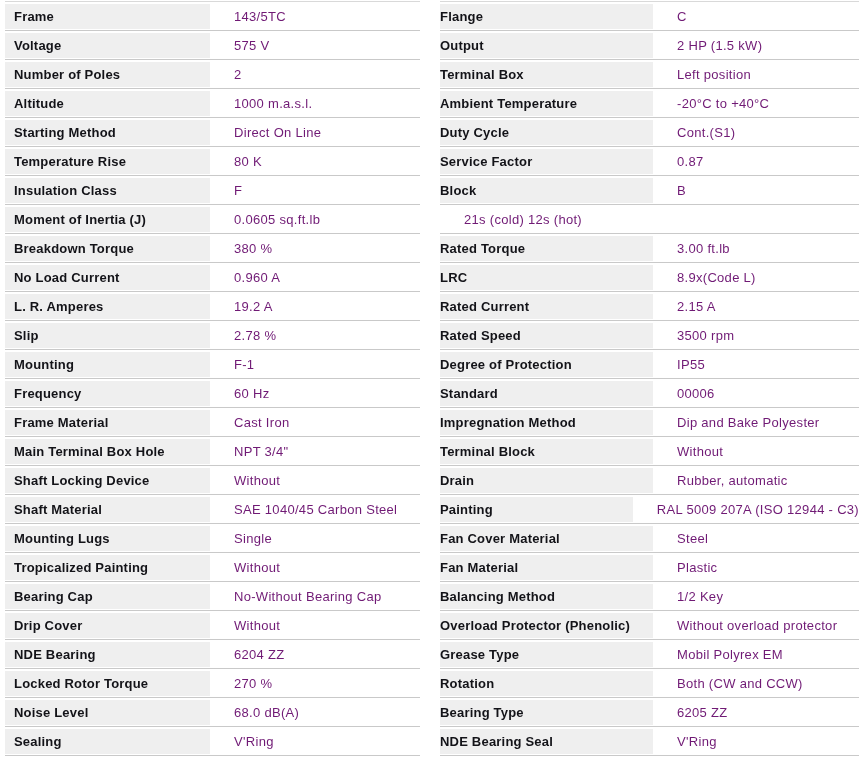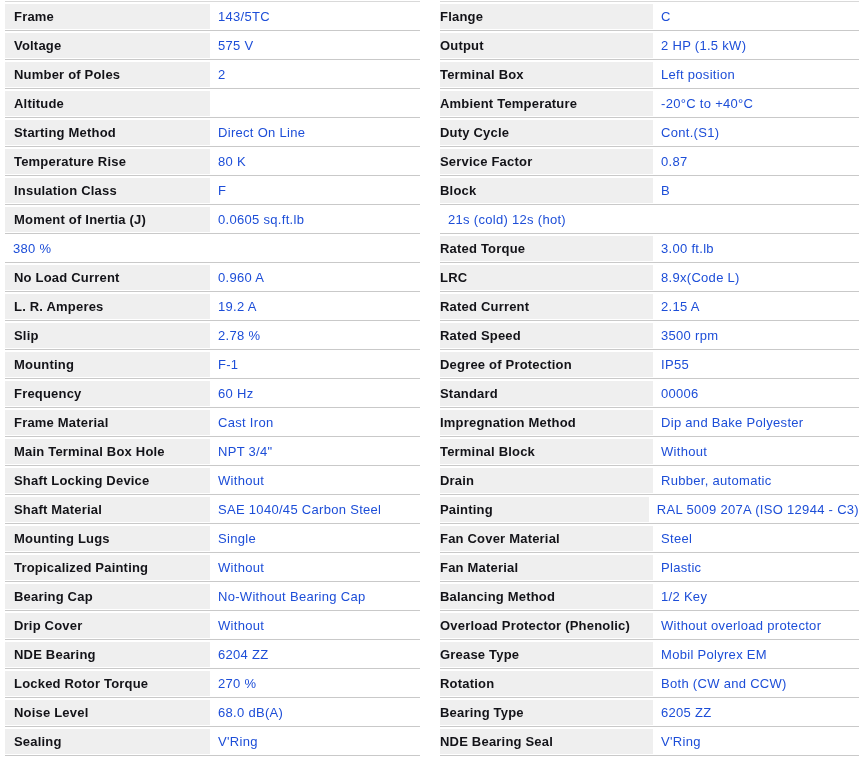--- a/index.html
+++ b/index.html
@@ -54,25 +54,26 @@
     box-sizing: border-box;
   }
   .left  .spec-label { width: 205px; padding-left: 9px; }
   .right .spec-label { width: 213px; }
   .spec-value {
     flex: 1;
     display: flex;
     align-items: center;
     font-size: 13px;
     font-weight: 400;
-    color: #1d4ed8;
+    color: #701a75;
     letter-spacing: 0.3px;
     white-space: nowrap;
     padding-left: 8px;
     box-sizing: border-box;
+    margin-left: 16px;
   }
 </style>
 </head>
 <body>
 
 <div class="spec-sheet">
   <div class="spec-table left">
       <div class="spec-row">
     <div class="spec-label">Frame</div>
     <div class="spec-value">143/5TC</div>
@@ -80,38 +81,40 @@
       <div class="spec-row">
     <div class="spec-label">Voltage</div>
     <div class="spec-value">575 V</div>
   </div>
       <div class="spec-row">
     <div class="spec-label">Number of Poles</div>
     <div class="spec-value">2</div>
   </div>
       <div class="spec-row">
     <div class="spec-label">Altitude</div>
+    <div class="spec-value">1000 m.a.s.l.</div>
   </div>
       <div class="spec-row">
     <div class="spec-label">Starting Method</div>
     <div class="spec-value">Direct On Line</div>
   </div>
       <div class="spec-row">
     <div class="spec-label">Temperature Rise</div>
     <div class="spec-value">80 K</div>
   </div>
       <div class="spec-row">
     <div class="spec-label">Insulation Class</div>
     <div class="spec-value">F</div>
   </div>
       <div class="spec-row">
     <div class="spec-label">Moment of Inertia (J)</div>
     <div class="spec-value">0.0605 sq.ft.lb</div>
   </div>
       <div class="spec-row">
+    <div class="spec-label">Breakdown Torque</div>
     <div class="spec-value">380 %</div>
   </div>
       <div class="spec-row">
     <div class="spec-label">No Load Current</div>
     <div class="spec-value">0.960 A</div>
   </div>
       <div class="spec-row">
     <div class="spec-label">L. R. Amperes</div>
     <div class="spec-value">19.2 A</div>
   </div>

